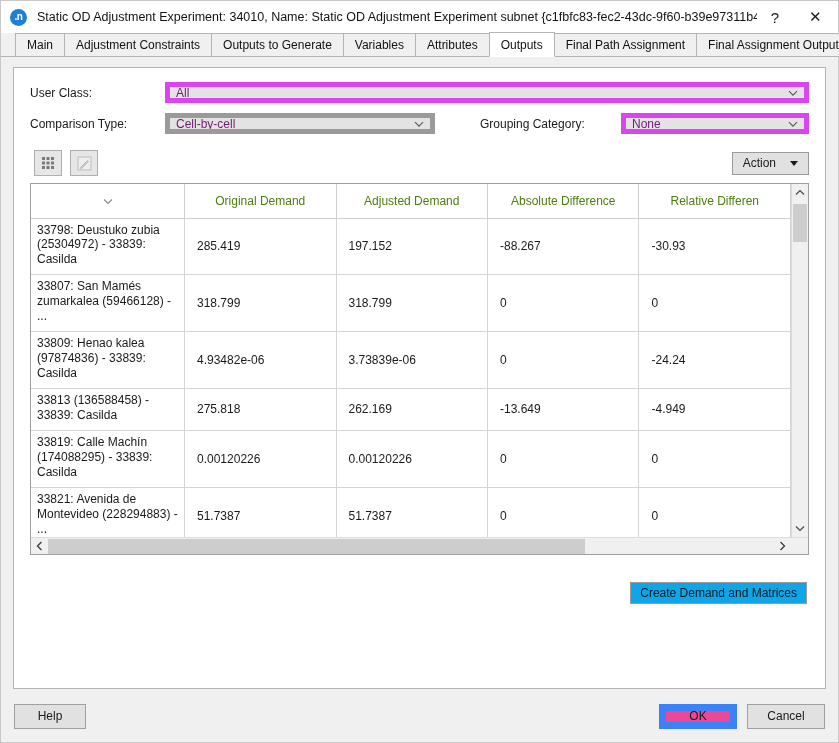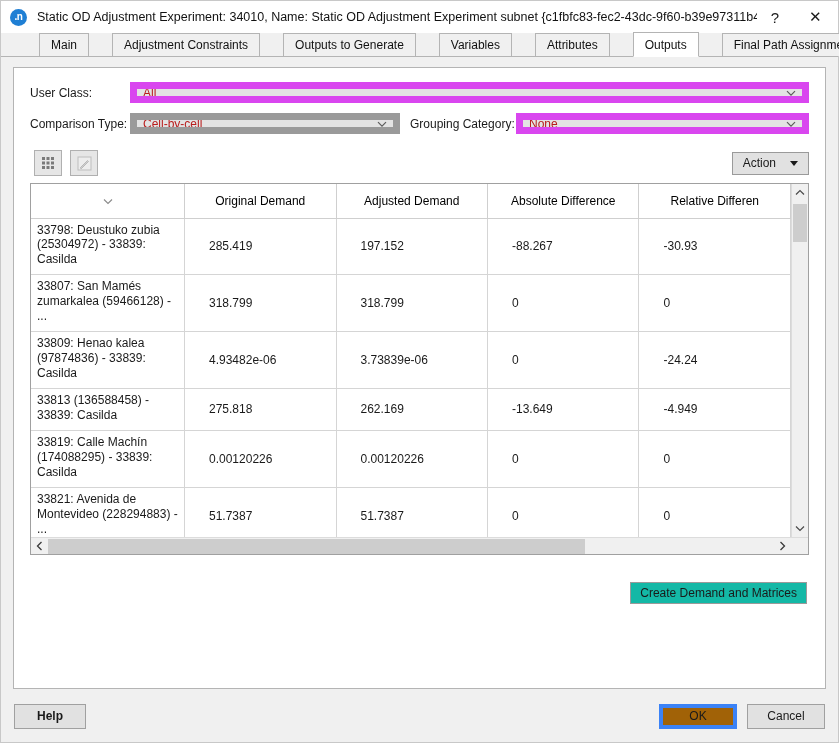--- a/index.html
+++ b/index.html
@@ -79,21 +79,20 @@
     padding: 4px 11px;
     display: flex; align-items: center;
     font-size: 12px;
     color: #111;
     background: #f0f0f0;
     border: 1px solid #b4b4b4;
     border-bottom: none;
     margin-right: -1px;
     white-space: nowrap;
     cursor: default;
-    margin-left: 24px;
   }
   .tab.active {
     background: #ffffff;
     height: 25px;
     margin-bottom: -1px;
     position: relative;
     z-index: 3;
     border-bottom: 1px solid #ffffff;
   }
 
@@ -145,35 +144,36 @@
     position: relative;
     padding: 14px 16px 0 16px;
     display: flex; flex-direction: column;
   }
 
   
   .form-row {
     display: flex; align-items: center;
     margin-bottom: 10px;
     flex: none;
+    gap: 35px;
   }
   .form-label {
     font-size: 12px;
     color: #1a1a1a;
     white-space: nowrap;
   }
   .combo {
     position: relative;
     height: 21px;
     background: #e3e3e3;
-    border: 7px solid #d946ef;
+    border: 5px solid #d946ef;
     display: flex; align-items: center;
     padding-left: 6px;
     font-size: 12px;
-    color: #b91c1c;
+    color: #701a75;
     cursor: default;
     overflow: hidden;
   }
   .combo.enabled { background: #e3e3e3; border-color: #9a9a9a; }
   .combo .chev {
     position: absolute;
     right: 7px; top: 50%;
     transform: translateY(-55%);
     width: 9px; height: 9px;
   }
@@ -245,37 +245,37 @@
     width: 100%;
     font-size: 12px;
   }
   table.grid th {
     height: 24px;
     background: #ffffff;
     border-right: 1px solid #cfcfcf;
     border-bottom: 1px solid #cfcfcf;
     font-weight: normal;
     font-size: 12px;
-    color: #000000;
+    color: #4d7c0f;
     text-align: center;
     padding: 0 20px;
     vertical-align: middle;
     position: relative;
     overflow: hidden;
     white-space: nowrap;
   }
   table.grid th.c0 { text-align: center; }
   table.grid th .sortmark {
     display: inline-block;
     width: 10px; height: 7px;
   }
   table.grid td {
     border-right: 1px solid #d5d5d5;
     border-bottom: 1px solid #d5d5d5;
-    padding: 3px 24px;
+    padding: 3px 12px;
     vertical-align: middle;
     font-size: 12px;
     color: #1a1a1a;
     background: #ffffff;
     overflow: hidden;
     line-height: 1.25;
   }
   table.grid td.c0 {
     line-height: 1.22;
     padding: 4px 5px 8px 6px;
@@ -338,21 +338,21 @@
 
   
   .create-row {
     display: flex; justify-content: flex-end;
     margin-top: 27px;
     flex: none;
     padding-right: 2px;
   }
   .create-btn {
     height: 22px;
-    background: #14b8a6;
+    background: #0ea5e9;
     border: 1px solid #9a9a9a;
     font-size: 12px;
     color: #1a1a1a;
     padding: 0 9px;
     display: flex; align-items: center;
     cursor: default;
     font-family: "Liberation Sans", sans-serif;
   }
 
   
@@ -369,27 +369,27 @@
     min-width: 72px;
     background: #e1e1e1;
     border: 1px solid #a0a0a0;
     font-size: 12px;
     color: #1a1a1a;
     display: flex; align-items: center; justify-content: center;
     cursor: default;
     font-family: "Liberation Sans", sans-serif;
   }
   .btn.default {
-    border: 4px solid #3b82f6;
-    background: #a16207;
+    border: 7px solid #3b82f6;
+    background: #ec4899;
   }
   .footer-spacer { flex: 1; }
   #ok-button { margin-right: 10px; width: 78px; }
   #cancel-button { width: 78px; }
-  #help-button { width: 68px; font-weight: bold; }
+  #help-button { width: 68px; }
 </style>
 </head>
 <body>
 
 <div class="window">
 
   <div class="titlebar">
     <div class="app-icon">.n</div>
     <div class="title-text">Static OD Adjustment Experiment: 34010, Name: Static OD Adjustment Experiment subnet {c1fbfc83-fec2-43dc-9f60-b39e97311b48}</div>
     <div class="title-spacer"></div>

